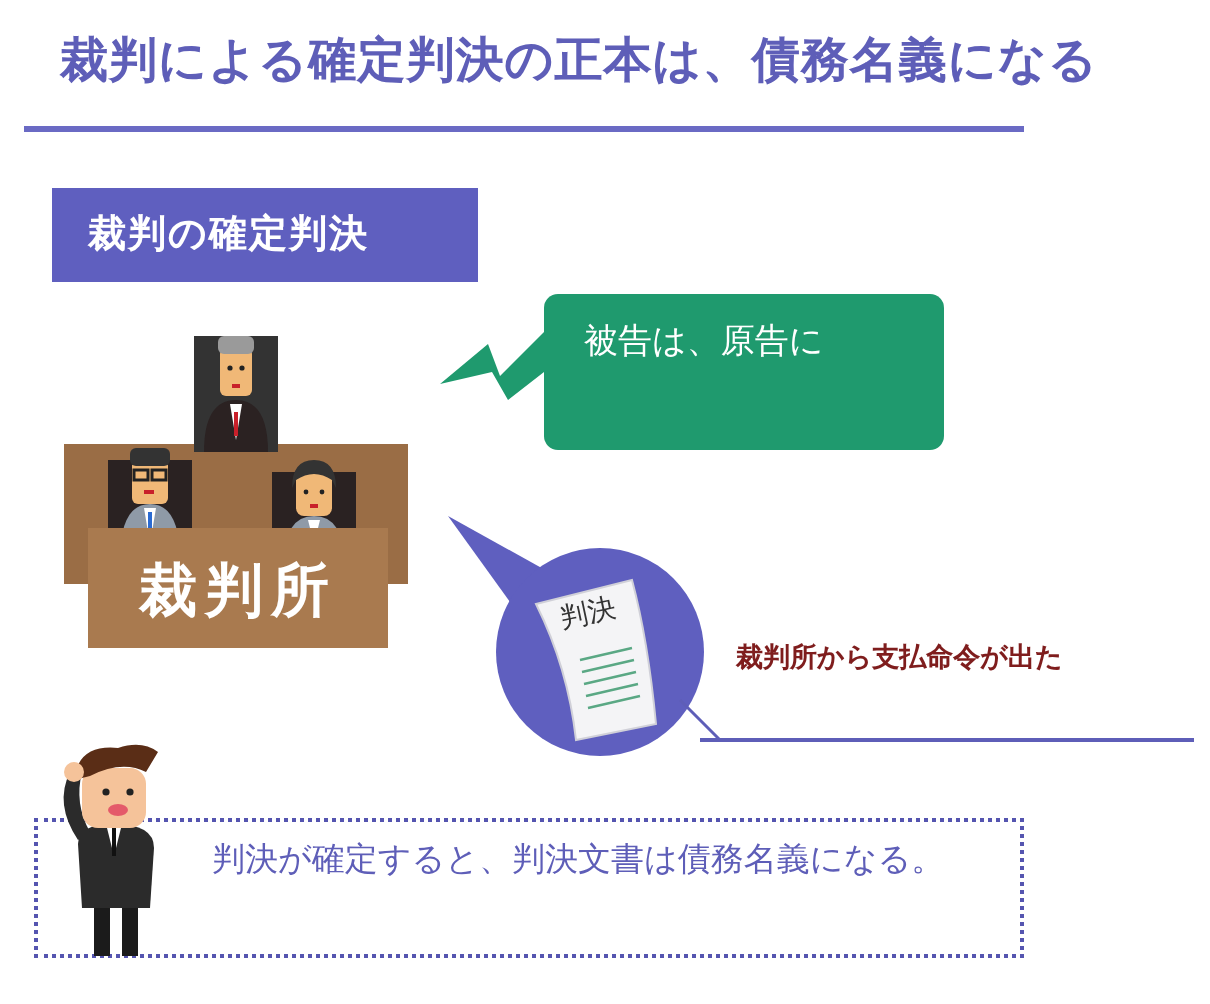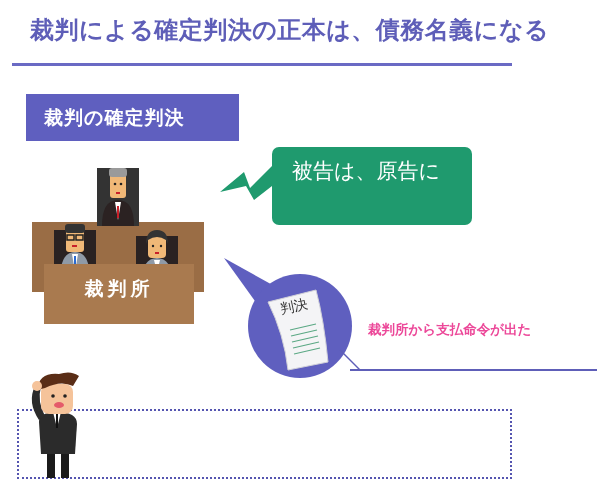--- a/index.html
+++ b/index.html
@@ -15,28 +15,28 @@
     position:absolute; left:12px; top:63px; width:500px; height:3px; background:#6a6ac4;
   }
   .section-label {
     position:absolute; left:16px; top:94px; width:213px; height:47px; background:#5f5fbf;
     color:#ffffff; font-size:19px; font-weight:bold; line-height:47px; padding-left:18px;
     box-sizing:border-box; letter-spacing:1px;margin-left:10px;
   }
   .court { position:absolute; left:30px; top:160px; width:180px; height:170px; }
   .speech-green {
     position:absolute; left:272px; top:147px; width:200px; height:78px; background:#1f9a6e;
-    border-radius:7px; color:#ffffff; font-size:21px; line-height:26px;
+    border-radius:7px; color:#ffffff; font-size:17px; line-height:26px;
     padding:11px 0 0 20px; box-sizing:border-box; white-space:nowrap;
   }
   .zigzag { position:absolute; left:220px; top:160px; }
   .circle-wrap { position:absolute; left:220px; top:250px; }
   .note-text {
     position:absolute; left:368px; top:318px; font-size:13.5px; line-height:22px;
-    color:#ec4899; font-weight:bold; white-space:nowrap;
+    color:#7f1d1d; font-weight:bold; white-space:nowrap;
   }
   .note-rule { position:absolute; left:350px; top:369px; width:247px; height:2px; background:#5e5eb8; }
   .dotted-box {
     position:absolute; left:17px; top:409px; width:495px; height:70px;
     border:2.5px dotted #5555b0; box-sizing:border-box;
   }
   .box-text {
     position:absolute; left:106px; top:416px; font-size:16.5px; line-height:27px;
     color:#5e5eb8; white-space:nowrap;
   }
@@ -81,21 +81,21 @@
     <path d="M112 122 Q112 98 127 98 Q142 98 142 122 Z" fill="#8f9aa7"></path>
     <polygon points="124,100 130,100 127,112" fill="#fff"></polygon>
     <rect x="118" y="76" width="18" height="22" rx="4" fill="#f0b877"></rect>
     <path d="M116 84 Q116 70 127 70 Q138 70 138 84 L136 80 Q127 74 118 80 Z" fill="#333"></path>
     <circle cx="123" cy="86" r="1.2" fill="#222"></circle>
     <circle cx="131" cy="86" r="1.2" fill="#222"></circle>
     <rect x="125" y="92" width="4" height="2" fill="#c8202a"></rect>
 
     <rect x="14" y="104" width="150" height="60" fill="#a97a4f"></rect>
   </svg>
-  <div style="position:absolute; left:14px; top:116px; width:150px; text-align:center; color:#fff; font-size:19px; font-weight:bold; letter-spacing:4px;">裁判所</div>
+  <div style="position:absolute; left:14px; top:116px; width:150px; text-align:center; color:#fff; font-size:29px; font-weight:bold; letter-spacing:4px;">裁判所</div>
 </div>
 
 <svg class="zigzag" width="60" height="60" viewBox="0 0 60 60">
   <polygon points="0,32 24,12 30,28 52,6 52,26 34,40 26,26" fill="#1f9a6e"></polygon>
 </svg>
 <div class="speech-green">
   <div>被告は、原告に</div>
 </div>
 
 <svg class="circle-wrap" width="150" height="130" viewBox="0 0 150 130">
@@ -113,20 +113,21 @@
 </svg>
 <div style="position:absolute; left:280px; top:298px; font-size:14px; color:#333; transform:rotate(-12deg);">判決</div>
 
 <div class="note-text">
   <div>裁判所から支払命令が出た</div>
 </div>
 <div class="note-rule"></div>
 
 <div class="dotted-box"></div>
 <div class="box-text">
+  <div>判決が確定すると、判決文書は債務名義になる。</div>
 </div>
 
 <svg class="man" width="70" height="110" viewBox="0 0 70 110">
 
   <rect x="22" y="78" width="8" height="28" fill="#1b1b1b"></rect>
   <rect x="36" y="78" width="8" height="28" fill="#1b1b1b"></rect>
 
   <path d="M14 50 Q14 40 32 40 Q52 40 52 52 L50 82 L16 82 Z" fill="#2b2b2b"></path>
   <polygon points="28,40 36,40 32,56" fill="#ffffff"></polygon>
   <rect x="31" y="42" width="2" height="14" fill="#111"></rect>

